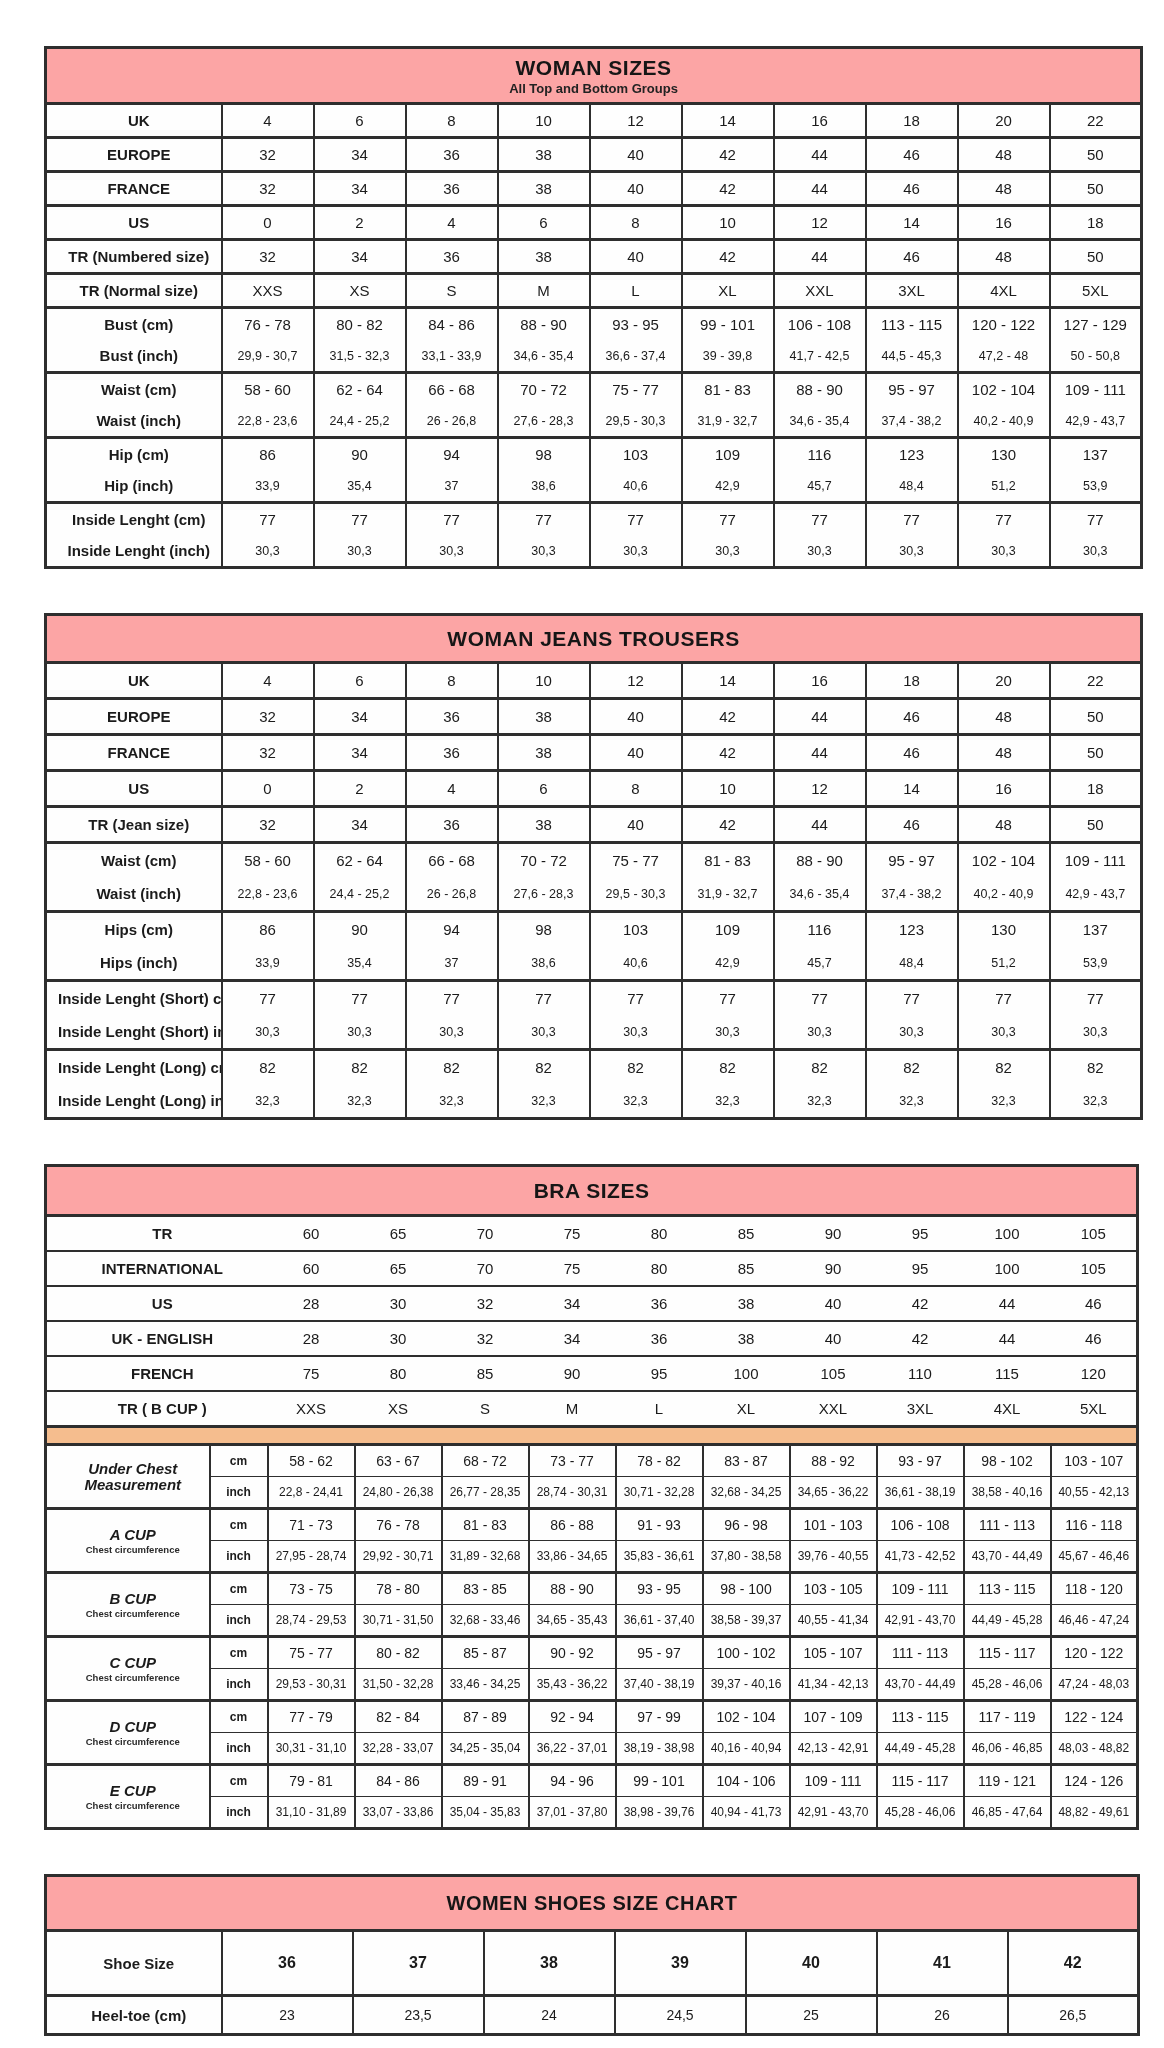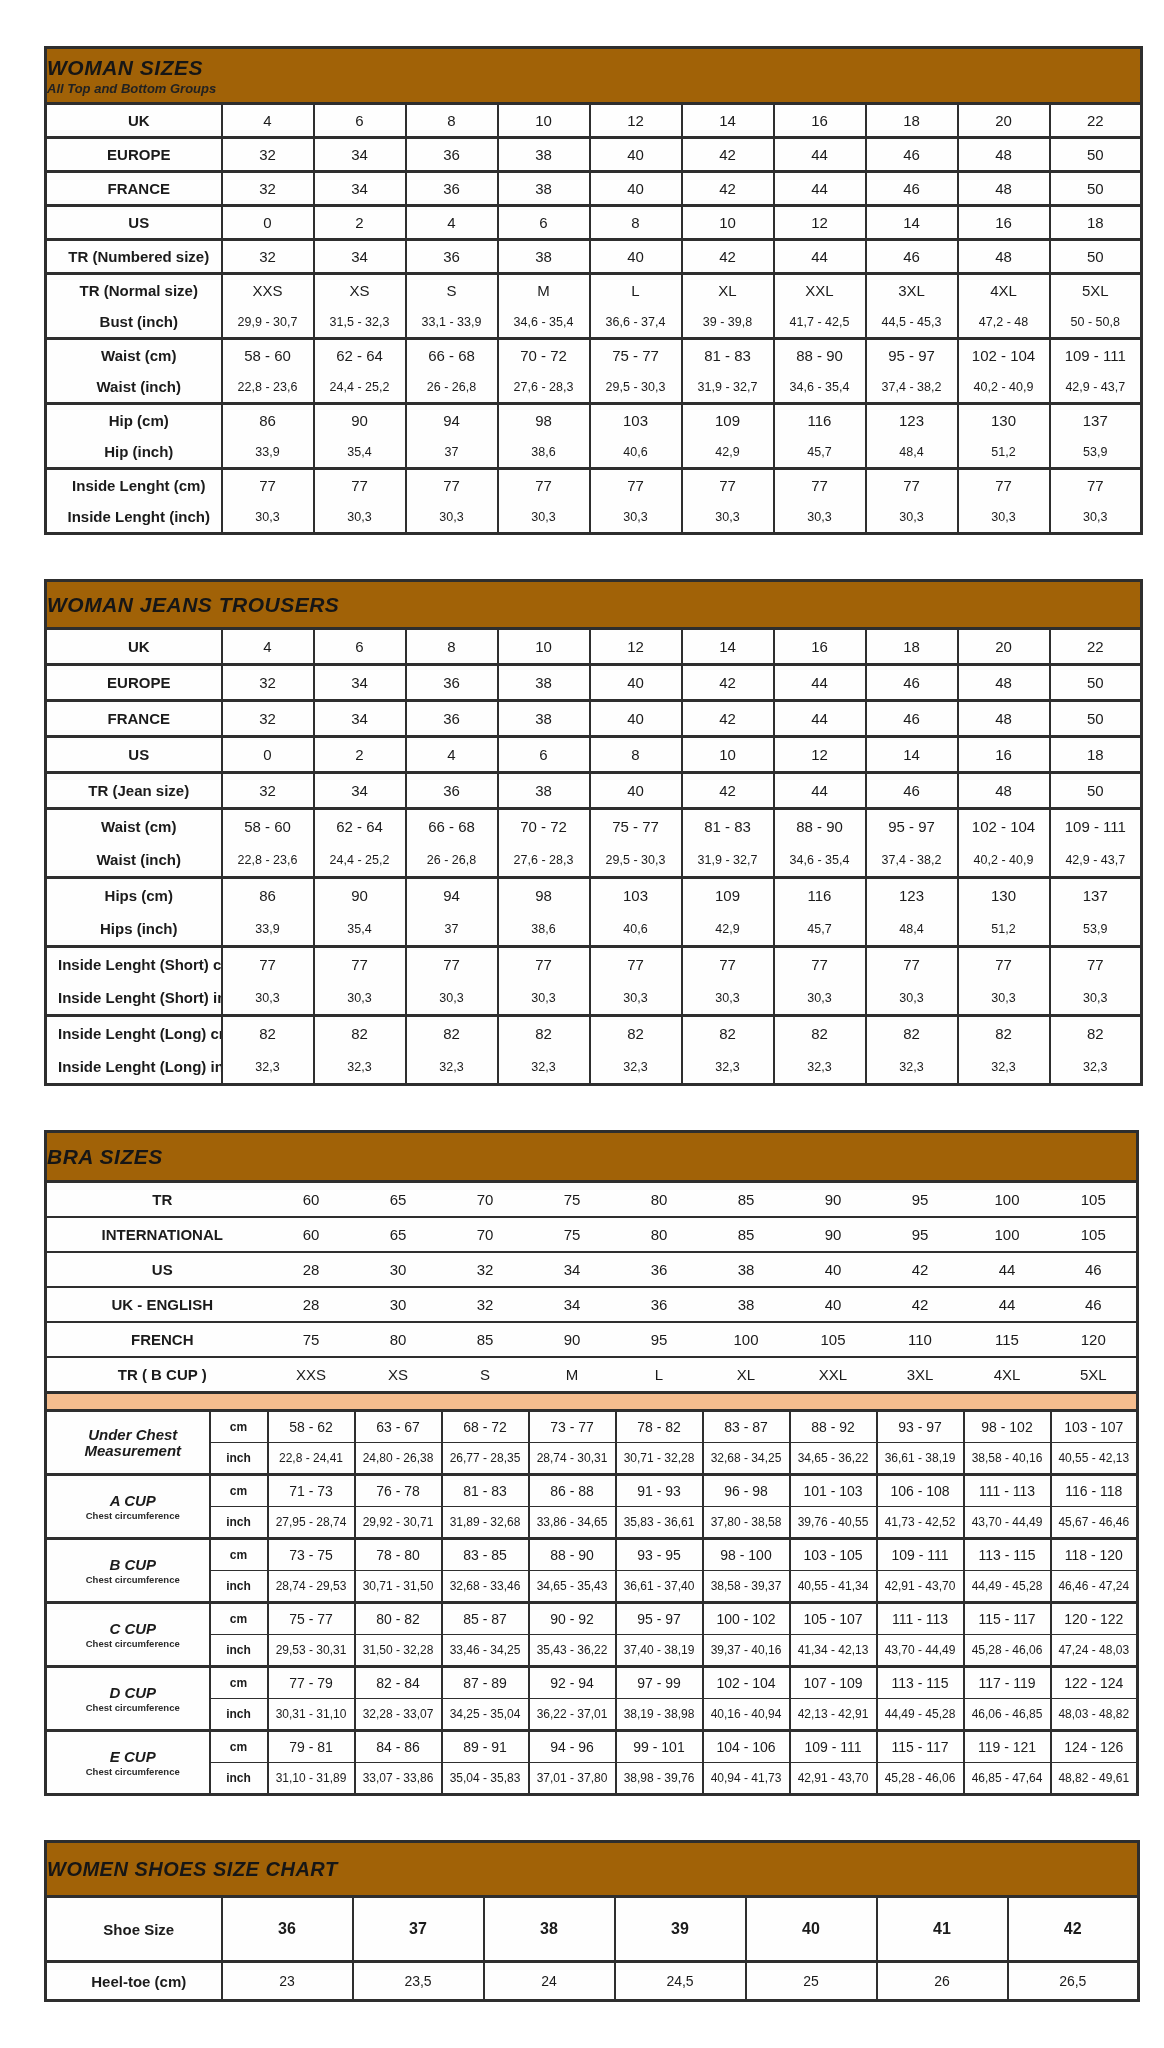--- a/index.html
+++ b/index.html
@@ -8,22 +8,22 @@
     font-family:"Liberation Sans",sans-serif;color:#1b1b1b;
   }
   .page{padding:46px 24px 0 44px;}
   table.size-table{
     width:1088px;border-collapse:collapse;table-layout:fixed;
     border:3px solid #2e2e2e;background:#fefefe;margin:0 0 44px 0;
   }
   td{vertical-align:middle;overflow:hidden;white-space:nowrap;}
   
   .title-cell{
-    background:#a16207;border-bottom:3px solid #2e2e2e;
-    text-align:left;padding:7px 0 6px 0;font-style:italic;
+    background:#fca5a5;border-bottom:3px solid #2e2e2e;
+    text-align:center;padding:7px 0 6px 0;
   }
   .t-title{font-size:21px;font-weight:bold;letter-spacing:.5px;color:#161616;}
   .t-sub{font-size:13px;font-weight:bold;color:#222;margin-top:1px;}
   
   .label-cell{
     text-align:center;padding-left:11px;font-weight:bold;font-size:15px;
     border-right:2px solid #2e2e2e;
   }
   .value-cell{
     text-align:center;font-size:15px;
@@ -149,20 +149,33 @@
           <td class="value-cell">XS</td>
           <td class="value-cell">S</td>
           <td class="value-cell">M</td>
           <td class="value-cell">L</td>
           <td class="value-cell">XL</td>
           <td class="value-cell">XXL</td>
           <td class="value-cell">3XL</td>
           <td class="value-cell">4XL</td>
           <td class="value-cell">5XL</td>
         </tr>
+        <tr class="group-start">
+          <td class="label-cell">Bust (cm)</td>
+          <td class="value-cell">76 - 78</td>
+          <td class="value-cell">80 - 82</td>
+          <td class="value-cell">84 - 86</td>
+          <td class="value-cell">88 - 90</td>
+          <td class="value-cell">93 - 95</td>
+          <td class="value-cell">99 - 101</td>
+          <td class="value-cell">106 - 108</td>
+          <td class="value-cell">113 - 115</td>
+          <td class="value-cell">120 - 122</td>
+          <td class="value-cell">127 - 129</td>
+        </tr>
         <tr>
           <td class="label-cell">Bust (inch)</td>
           <td class="value-cell small">29,9 - 30,7</td>
           <td class="value-cell small">31,5 - 32,3</td>
           <td class="value-cell small">33,1 - 33,9</td>
           <td class="value-cell small">34,6 - 35,4</td>
           <td class="value-cell small">36,6 - 37,4</td>
           <td class="value-cell small">39 - 39,8</td>
           <td class="value-cell small">41,7 - 42,5</td>
           <td class="value-cell small">44,5 - 45,3</td>

